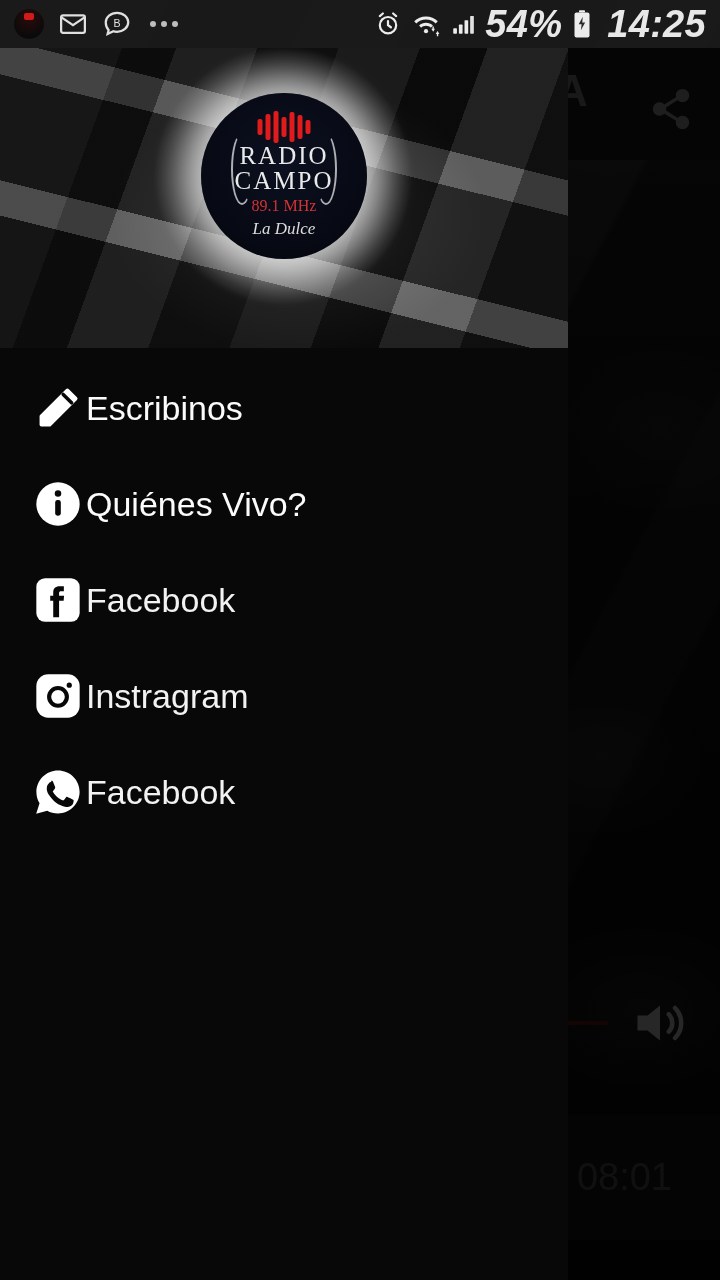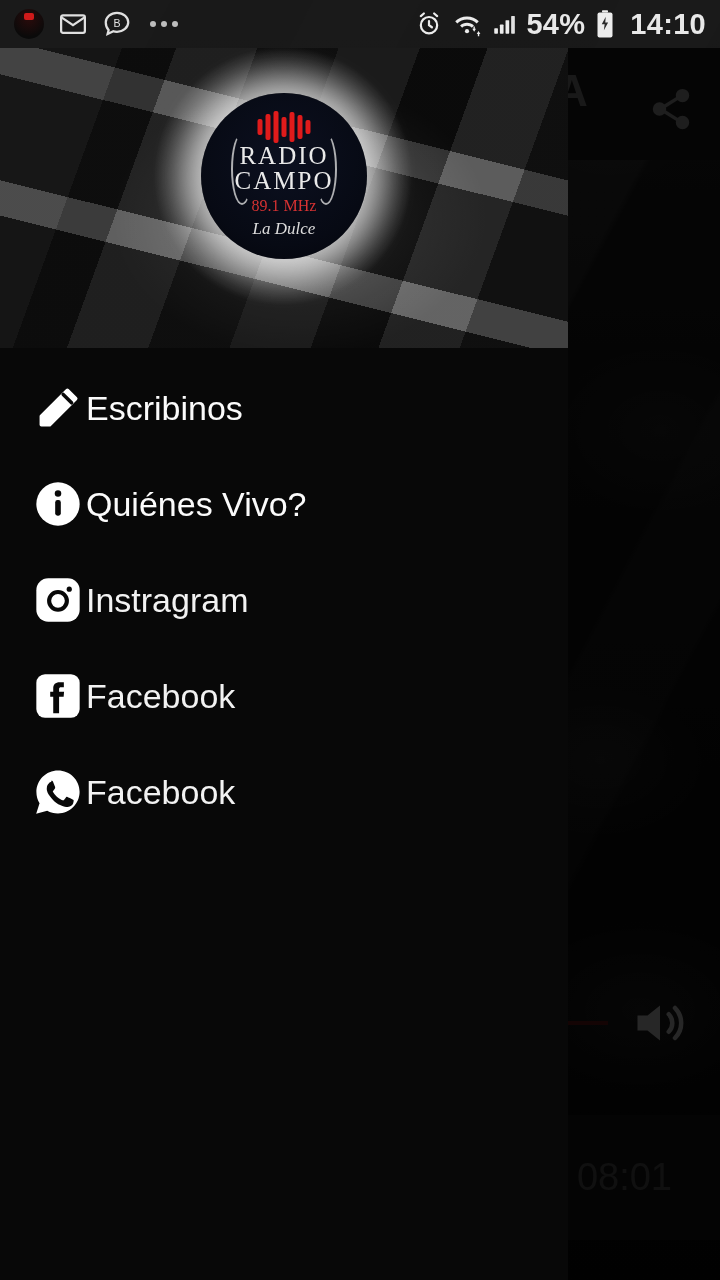--- a/index.html
+++ b/index.html
@@ -138,21 +138,21 @@
 
   
   #statusbar{
     position:absolute; left:0; top:0; width:720px; height:48px;
     background:rgba(40,40,40,.55);
     display:flex; align-items:center; padding:0 14px;
     color:#e8e8e8;
   }
   #status-left{ display:flex; align-items:center; gap:14px; }
   #status-right{ margin-left:auto; display:flex; align-items:center; gap:9px; }
-  #battery-pct, #clock{ font-size:29px; font-weight:700; letter-spacing:.3px; }
+  #battery-pct, #clock{ font-size:38px; font-weight:700; letter-spacing:.3px;font-style:italic; }
   #clock{ margin-left:5px; }
   .app-badge{
     width:30px; height:30px; border-radius:50%;
     background:radial-gradient(circle at 50% 32%, #2a0b0b, #0a0a0a 72%);
     position:relative; overflow:hidden;
   }
   .app-badge:before{
     content:""; position:absolute; left:10px; top:4px; width:10px; height:7px;
     background:#d11a1a; border-radius:2px;
   }
@@ -362,36 +362,36 @@
           <circle cx="12" cy="7.2" r="1.5" fill="#080808"></circle>
           <rect x="10.7" y="10.2" width="2.6" height="7.2" rx="1.1" fill="#080808"></rect>
         </svg>
       </span>
       <span class="menu-label">Quiénes Vivo?</span>
     </div>
 
     <div class="menu-item">
       <span class="menu-icon">
         <svg width="52" height="52" viewBox="0 0 24 24">
+          <rect x="2" y="2" width="20" height="20" rx="4" fill="#fff"></rect>
+          <path d="M14.6 12.4h-2.1V20H9.8v-7.6H8.4V10h1.4V8.5c0-1.9 1-2.9 3-2.9h1.9v2.4h-1.3c-.6 0-.9.3-.9.9V10h2.3l-.2 2.4z" fill="#080808"></path>
+        </svg>
+      </span>
+      <span class="menu-label">Facebook</span>
+    </div>
+
+    <div class="menu-item">
+      <span class="menu-icon">
+        <svg width="52" height="52" viewBox="0 0 24 24">
           <rect x="2" y="2" width="20" height="20" rx="5.5" fill="#fff"></rect>
           <circle cx="12" cy="12.4" r="4.1" fill="none" stroke="#080808" stroke-width="1.9"></circle>
           <circle cx="17.2" cy="7" r="1.2" fill="#080808"></circle>
         </svg>
       </span>
       <span class="menu-label">Instragram</span>
-    </div>
-
-    <div class="menu-item">
-      <span class="menu-icon">
-        <svg width="52" height="52" viewBox="0 0 24 24">
-          <rect x="2" y="2" width="20" height="20" rx="4" fill="#fff"></rect>
-          <path d="M14.6 12.4h-2.1V20H9.8v-7.6H8.4V10h1.4V8.5c0-1.9 1-2.9 3-2.9h1.9v2.4h-1.3c-.6 0-.9.3-.9.9V10h2.3l-.2 2.4z" fill="#080808"></path>
-        </svg>
-      </span>
-      <span class="menu-label">Facebook</span>
     </div>
 
     <div class="menu-item">
       <span class="menu-icon">
         <svg width="54" height="54" viewBox="0 0 24 24">
           <path d="M12 2.4c-5.3 0-9.6 4.3-9.6 9.6 0 1.8.5 3.5 1.4 5L2.3 21.7l4.9-1.4c1.4.8 3 1.2 4.8 1.2 5.3 0 9.6-4.3 9.6-9.6S17.3 2.4 12 2.4z" fill="#fff"></path>
           <path d="M9 7.6c-.3 0-.7.1-1 .5-.4.4-1 1-1 2.4s1 2.8 1.2 3c.1.2 2 3.2 5 4.4 2.5 1 3 .8 3.5.7.6 0 1.8-.7 2-1.5.3-.7.3-1.4.2-1.5-.1-.1-.3-.2-.6-.4-.3-.2-1.8-.9-2.1-1-.3-.1-.5-.2-.7.2-.2.3-.8 1-.9 1.2-.2.2-.3.2-.6.1-.3-.2-1.3-.5-2.5-1.6-.9-.8-1.5-1.8-1.7-2.1-.2-.3 0-.5.1-.6l.5-.6c.1-.2.2-.3.3-.5.1-.2 0-.4 0-.6-.1-.2-.7-1.6-.9-2.2-.2-.6-.5-.5-.7-.5H9z" fill="#080808"></path>
         </svg>
       </span>
       <span class="menu-label">Facebook</span>
@@ -448,15 +448,15 @@
       </svg>
     </span>
     <span id="battery-pct">54%</span>
     <span>
       <svg width="22" height="30" viewBox="0 0 14 24" fill="#ececec">
         <rect x="4.6" y="1" width="4.8" height="1.8" rx=".6"></rect>
         <rect x="1" y="2.8" width="12" height="20" rx="1.6"></rect>
         <path d="M7.6 6.2l-3.2 6h2.3l-.6 4.8 3.4-6.2H7.2l.4-4.6z" fill="#2b2b2b"></path>
       </svg>
     </span>
-    <span id="clock">14:10</span>
+    <span id="clock">14:25</span>
   </div>
 </div>
 
 </body></html>

